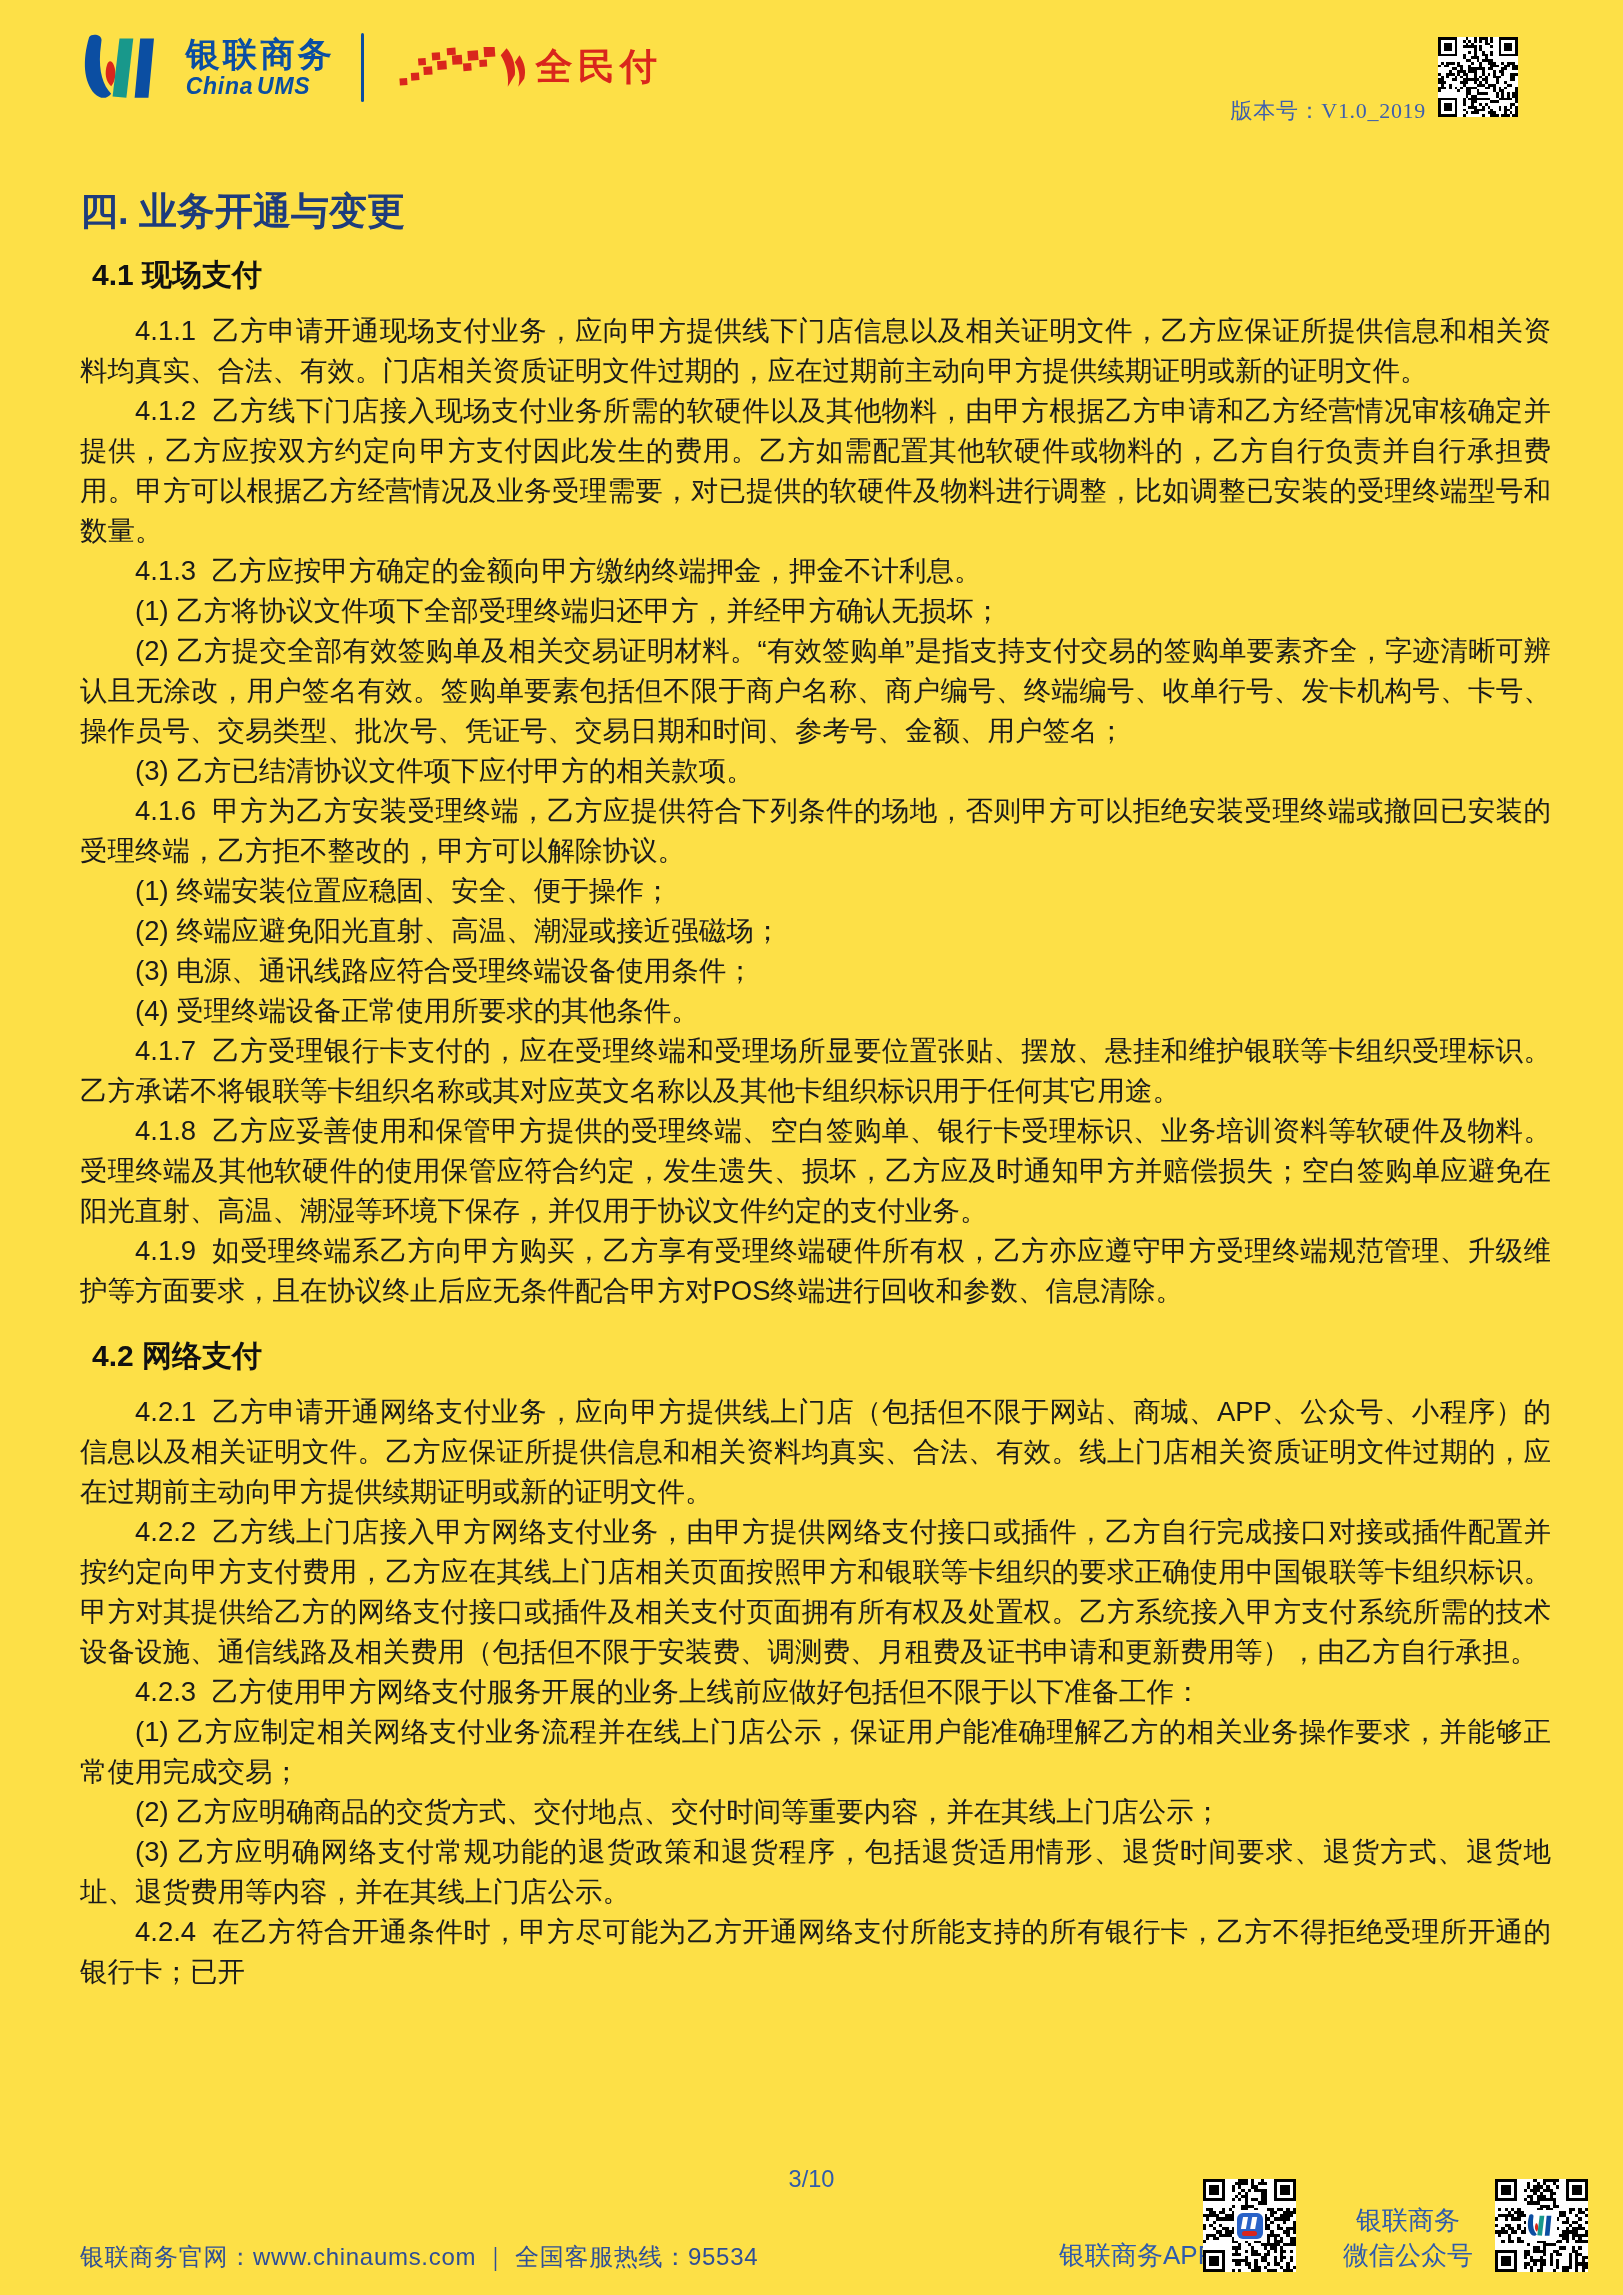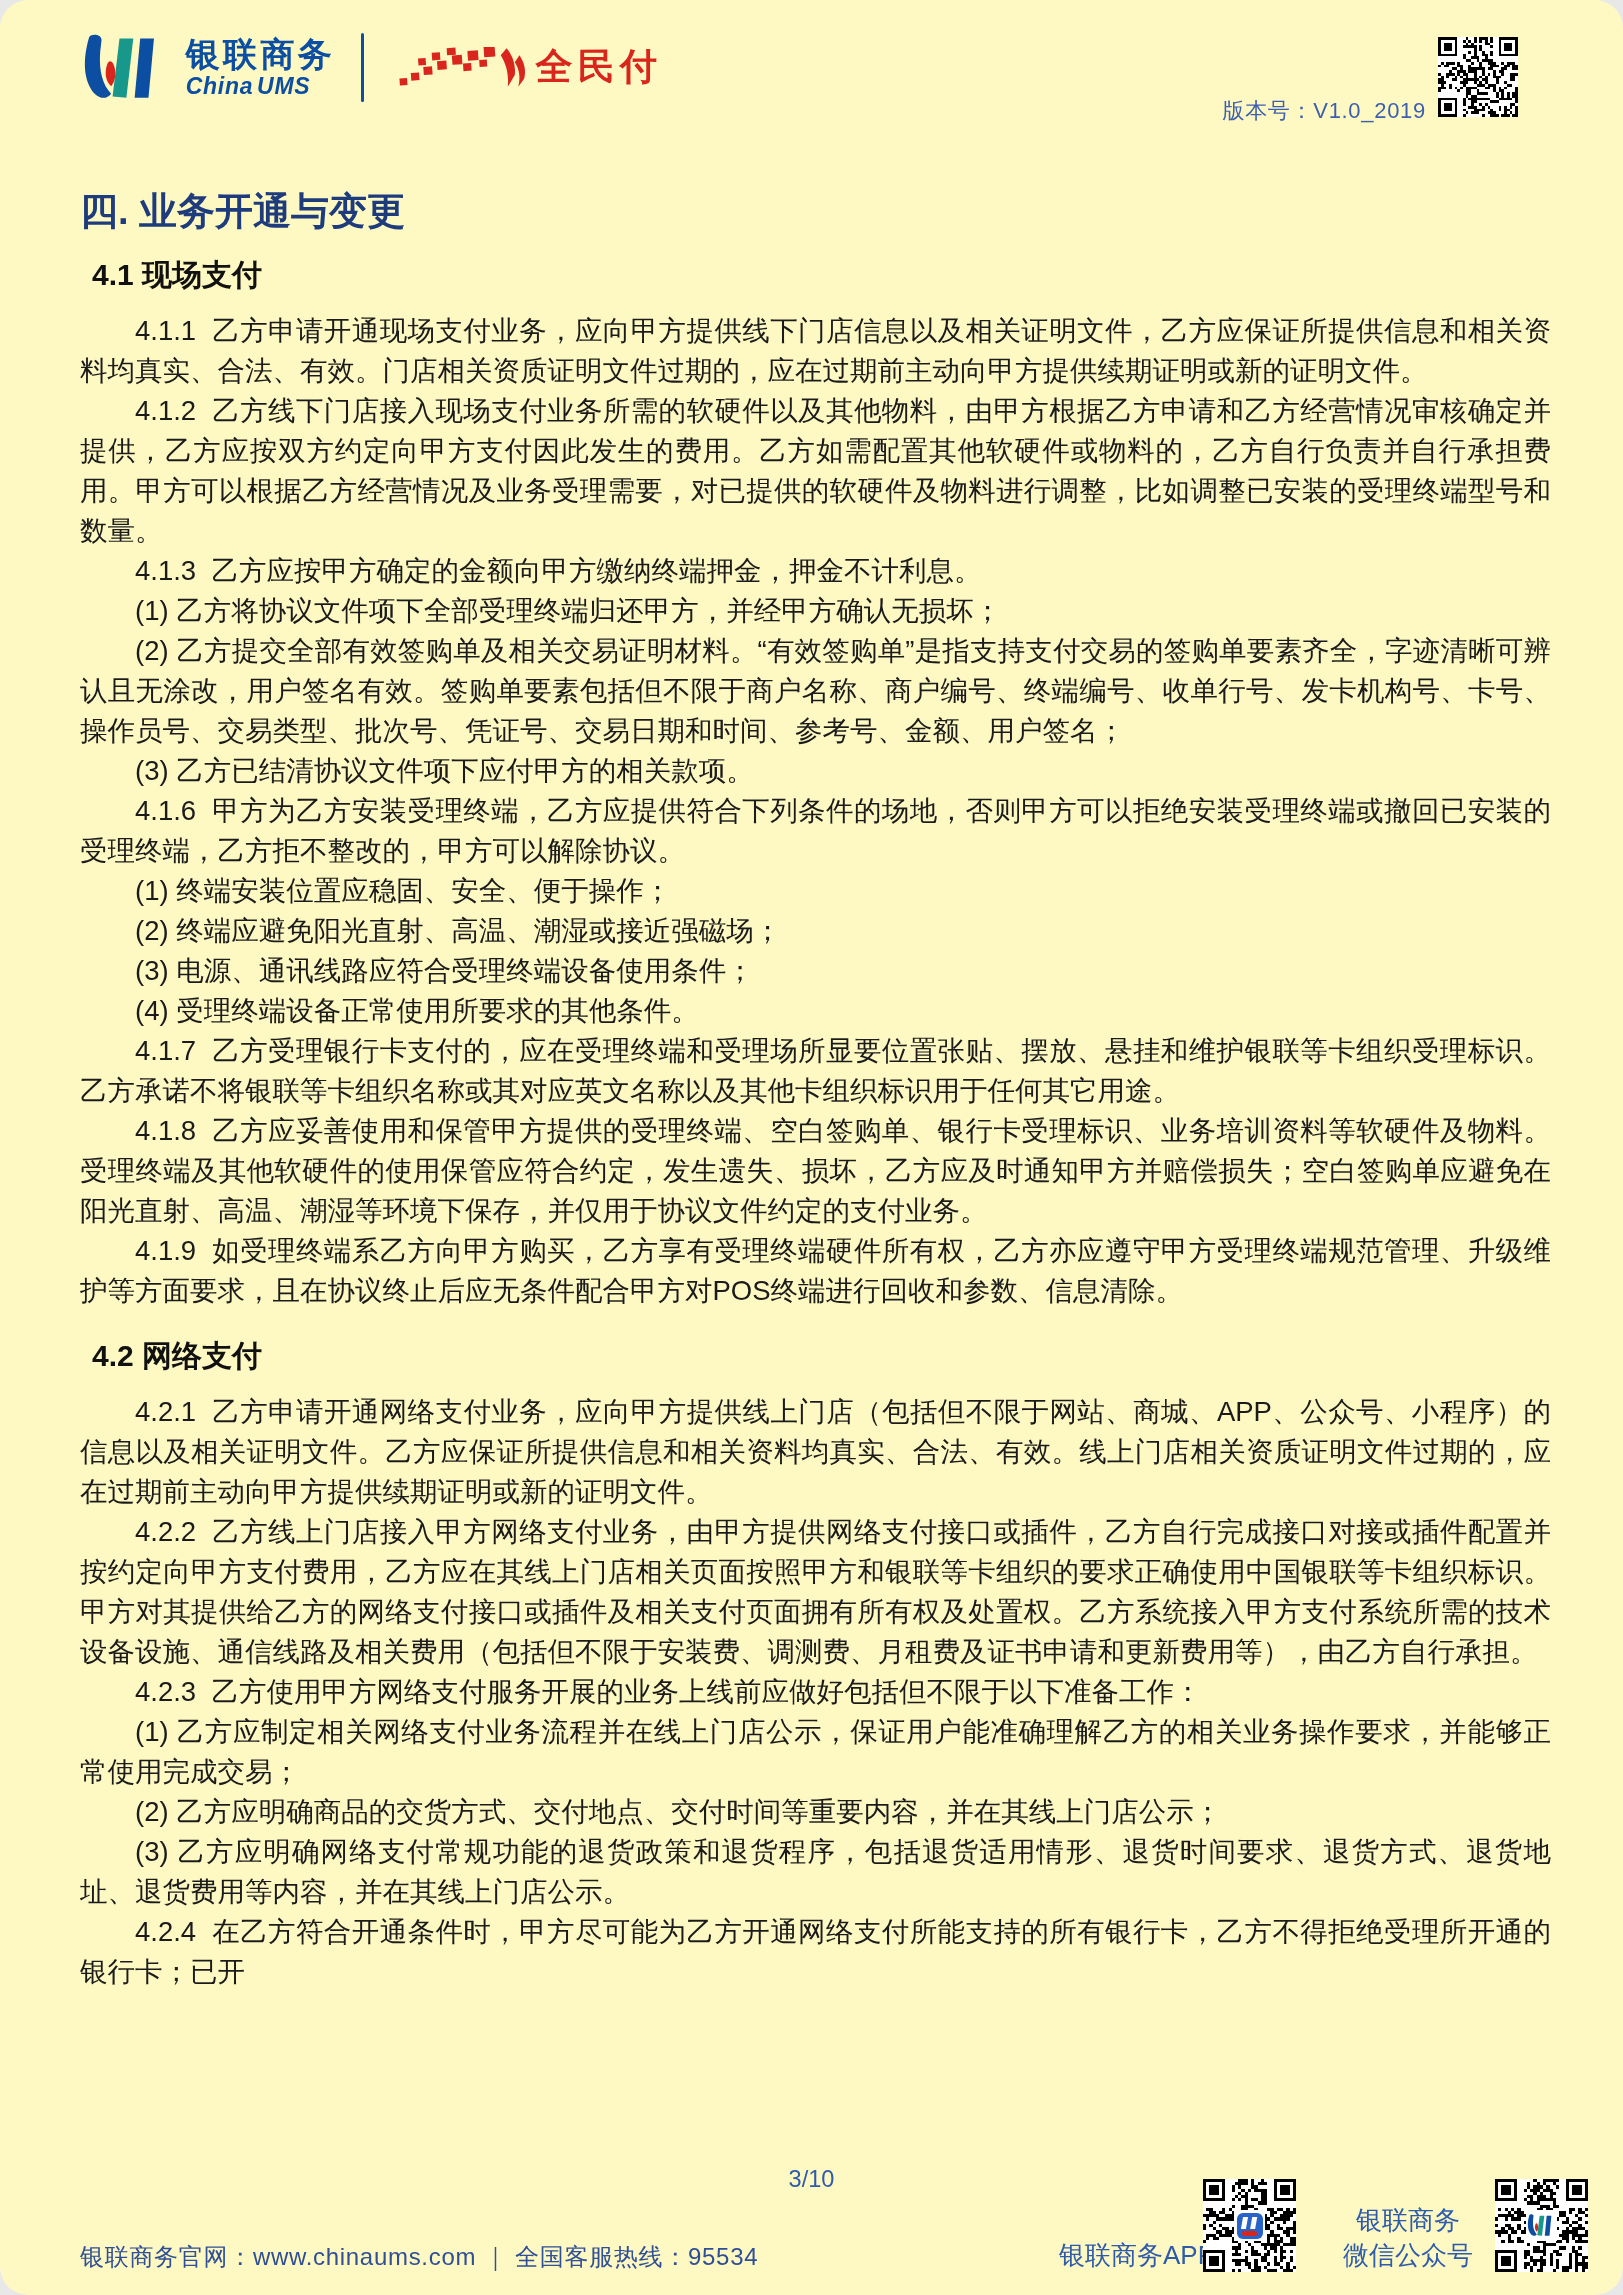--- a/index.html
+++ b/index.html
@@ -1,38 +1,37 @@
 <!DOCTYPE html>
 <html style="font-size:10.5px"><head>
 <meta charset="utf-8">
 <title>协议文件 第3页</title>
 <style>
   html,body{margin:0;padding:0;background:#e8e8e8;}
   .page{
     position:relative;
     width:1623px;height:2295px;
-    background:#fef9c3;
+    background:#fde047;
     overflow:hidden;
     font-family:"Liberation Sans", sans-serif;
     color:#1b1b1b;
-    border-radius:28px;
   }
   
   .brand{position:absolute;left:76px;top:33px;display:flex;align-items:center;}
   .ums-mark{width:98px;height:69px;flex:0 0 auto;}
   .brand-text{margin-left:11.8px;display:flex;flex-direction:column;}
   .brand-cn{font-size:34px;font-weight:bold;color:#0b4ea2;letter-spacing:3.3px;line-height:37px;}
   .brand-en{font-size:23px;color:#0b4ea2;line-height:26px;letter-spacing:0.7px;}
   .brand-en .china{font-style:italic;font-weight:bold;}
   .brand-en .ums{font-style:italic;font-weight:bold;margin-left:3.9px;}
   .brand-divider{width:3.3px;height:69px;background:#0b4ea2;border-radius:2px;margin:0 22px 0 26px;}
   .product{display:flex;flex-direction:row;align-items:center;}
   .flag{width:140px;height:41px;margin-left:9.2px;}
   .product-cn{font-size:37px;font-weight:bold;color:#d9261c;letter-spacing:5.2px;line-height:39px;margin-top:-2.6px;}
-  .version{position:absolute;top:96px;right:197px;font-size:22px;color:#3d5fae;letter-spacing:0.7px;}
+  .version{position:absolute;top:96px;right:197px;font-size:22px;color:#3d5fae;letter-spacing:0.7px;font-family:Liberation Serif, serif;}
   
   .qr{position:absolute;background:#fff;}
   .qr svg{width:100%;height:100%;display:block;}
   .qr-top{left:1438px;top:37px;width:80px;height:80px;}
   .qr-app{left:1203px;top:2179px;width:93px;height:93px;}
   .qr-wechat{left:1495px;top:2179px;width:93px;height:93px;}
   .qr-logo{position:absolute;inset:0;margin:auto;width:31px;height:31px;background:#fff;
            display:flex;align-items:center;justify-content:center;}
   .app-chip{width:26px;height:26px;background:#2a63c8;border-radius:5.9px;position:relative;}
   .app-chip::before{content:"";position:absolute;left:5.2px;top:4.6px;width:5.2px;height:11.8px;background:#fff;

